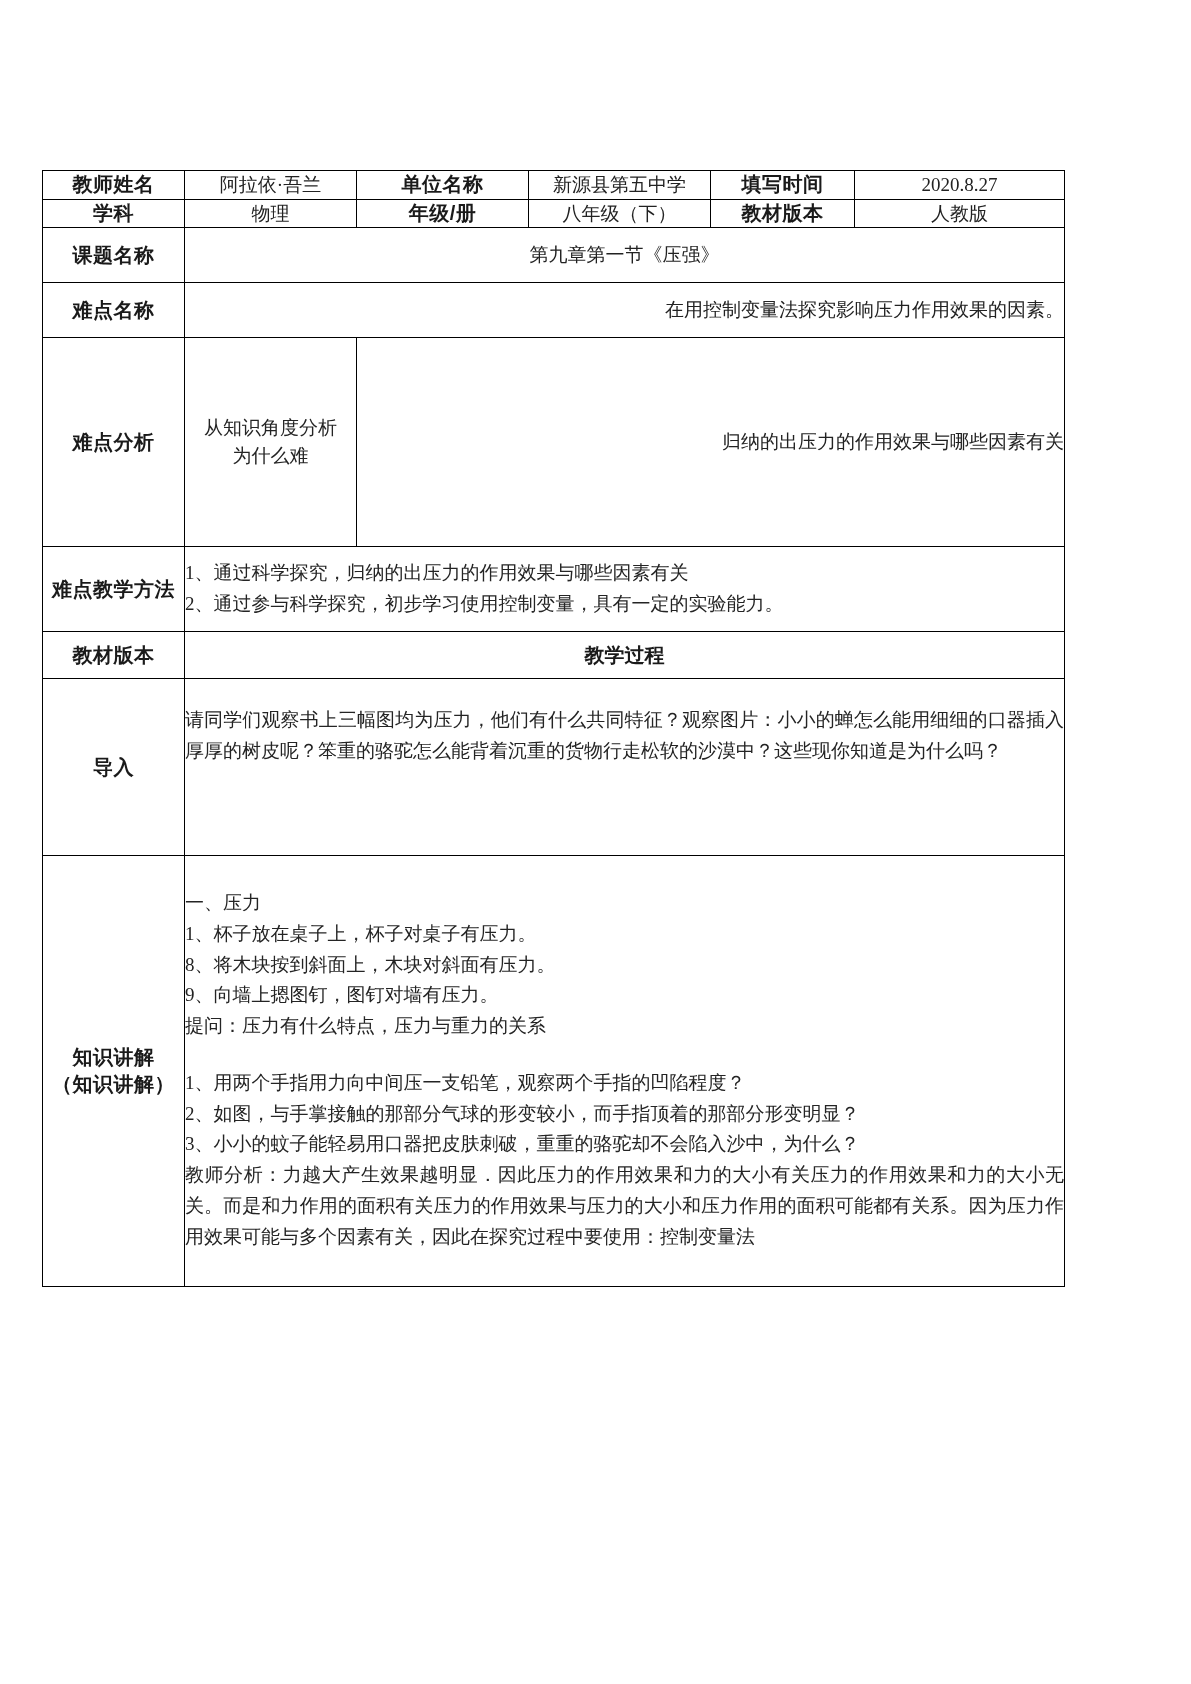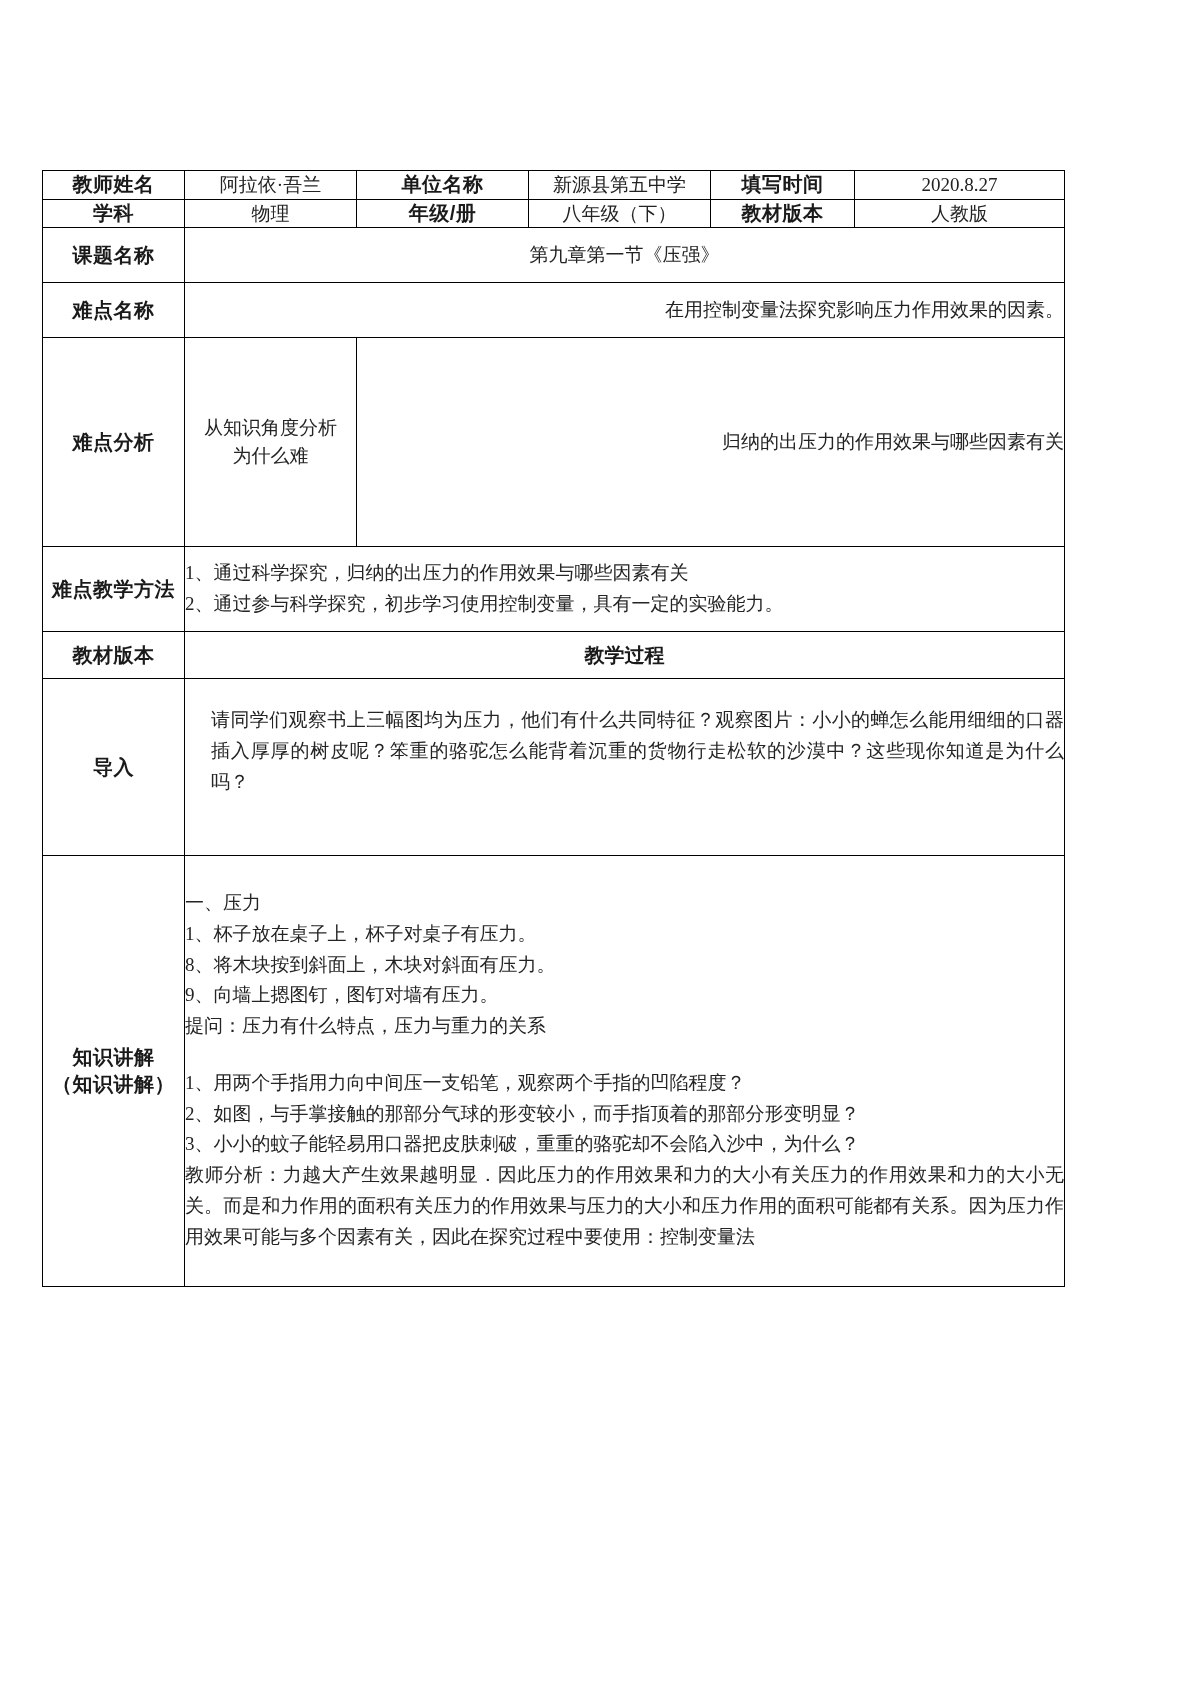--- a/index.html
+++ b/index.html
@@ -157,21 +157,21 @@
         </td>
       </tr>
 
       <tr>
         <td class="label-cell" style="height:46px;">教材版本</td>
         <td class="process-header" colspan="5">教学过程</td>
       </tr>
 
       <tr>
         <td class="label-cell tall" style="height:176px;">导入</td>
-        <td colspan="5" class="cell-pad" style="vertical-align:top; padding-top:26px;padding-left:26px;">
+        <td colspan="5" class="cell-pad" style="vertical-align:top; padding-top:26px;">
           <div class="para">请同学们观察书上三幅图均为压力，他们有什么共同特征？观察图片：小小的蝉怎么能用细细的口器插入厚厚的树皮呢？笨重的骆驼怎么能背着沉重的货物行走松软的沙漠中？这些现你知道是为什么吗？</div>
         </td>
       </tr>
 
       <tr>
         <td class="label-cell tall" style="height:430px;">
           <div>知识讲解</div>
           <div>（知识讲解）</div>
         </td>
         <td colspan="5" class="cell-pad" style="vertical-align:top; padding-top:32px;">

